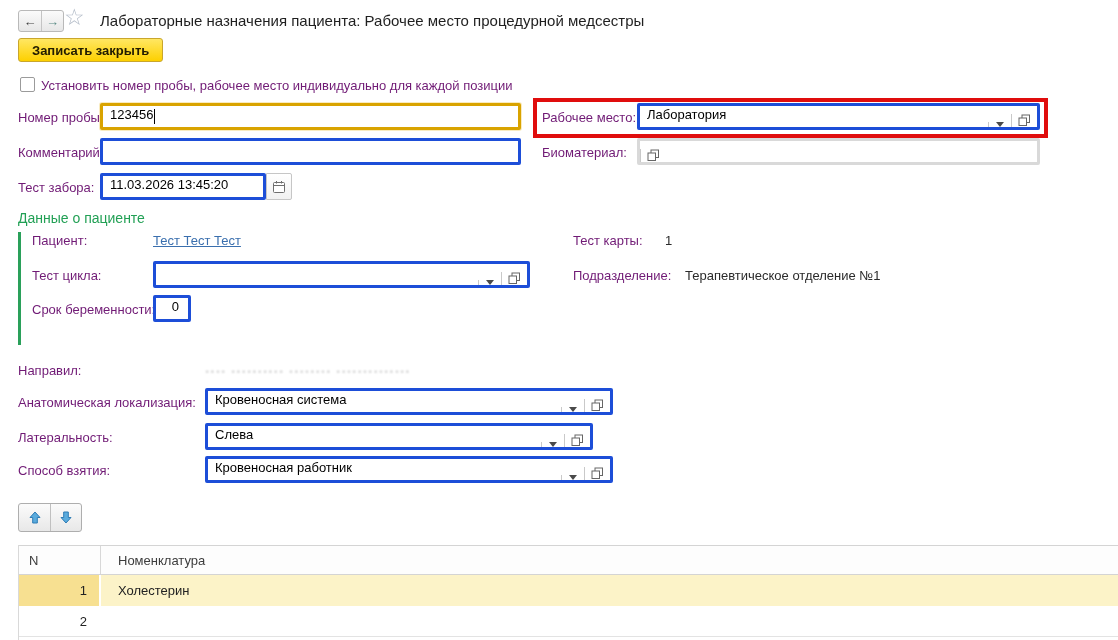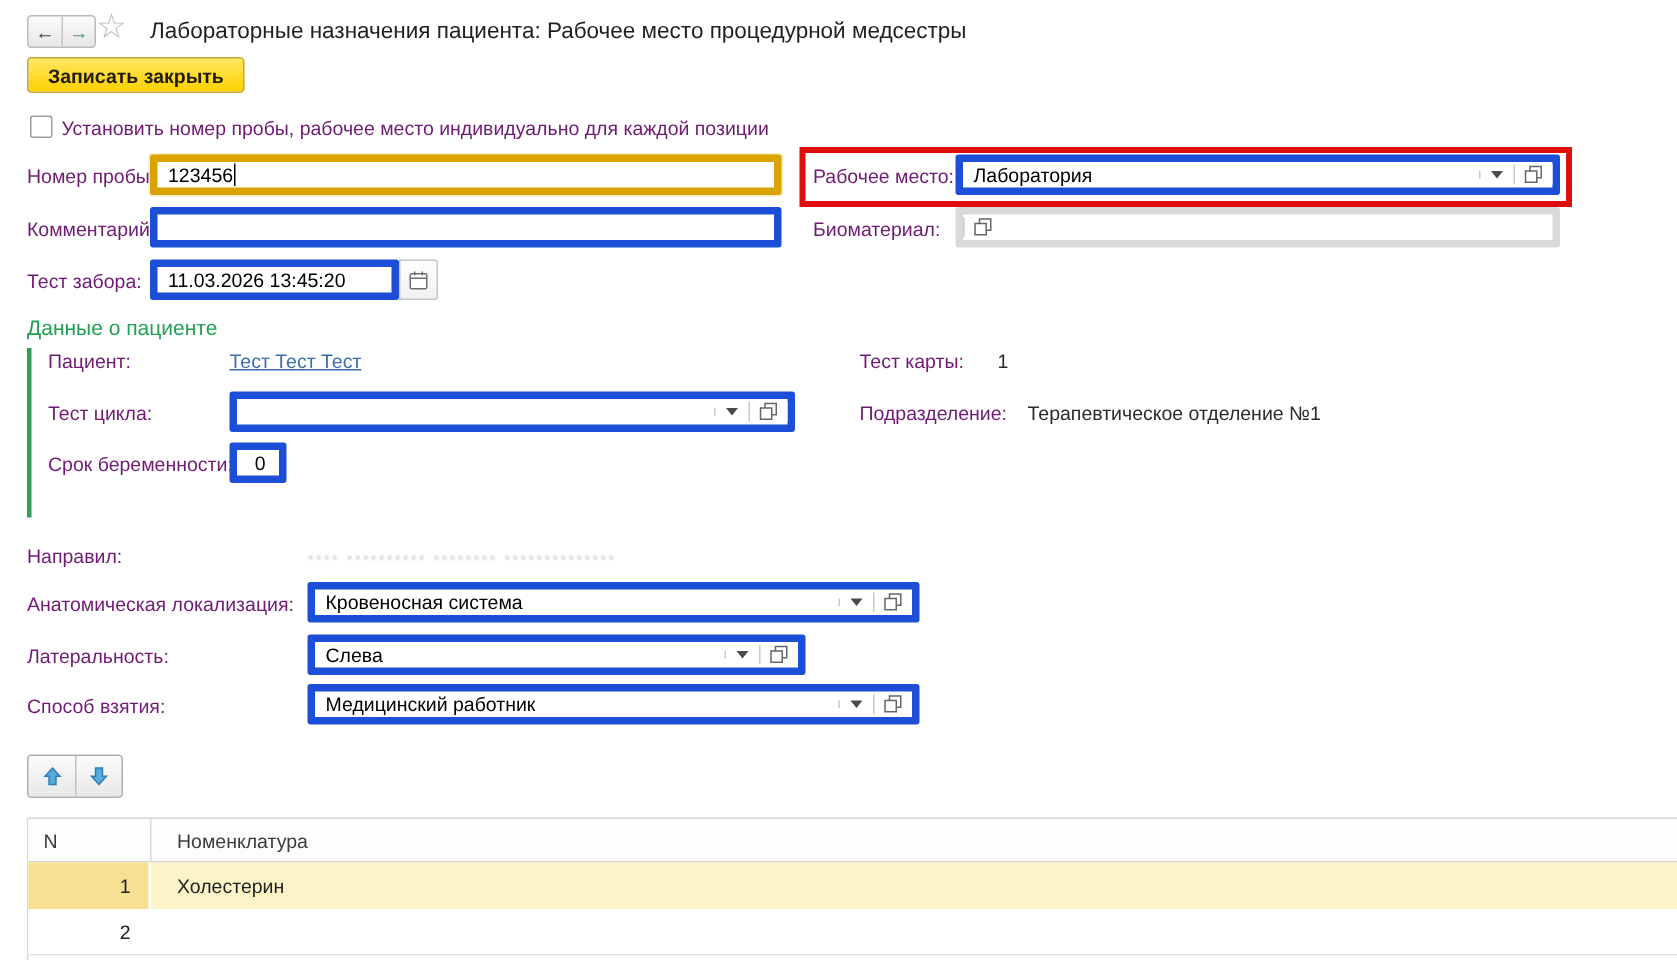--- a/index.html
+++ b/index.html
@@ -24,22 +24,22 @@
 
   .save{position:absolute;left:18px;top:38px;height:24px;padding:0 13px;
     background:linear-gradient(#ffe763,#fdd000);border:1px solid #c9a62c;border-radius:3px;
     font-weight:bold;font-size:13px;color:#221c00;font-family:inherit;cursor:pointer}
 
   .chk{position:absolute;left:20px;top:77px;width:13px;height:13px;background:#fff;
     border:1px solid #9b9b9b;border-radius:2px;cursor:pointer}
   .chk-label{position:absolute;left:41px;top:78px;cursor:pointer}
 
   
-  .field{position:absolute;height:27px;background:#fff;border:5px solid #1d4ed8;
-    border-radius:2px;display:flex;align-items:center;box-sizing:border-box}
+  .field{position:absolute;height:27px;background:#fff;border:3px solid #1d4ed8;
+    border-radius:2px;display:flex;align-items:flex-end;box-sizing:border-box}
   .ftext{flex:1;padding:0 7px;line-height:25px;color:#000;white-space:nowrap;overflow:hidden}
   .ftext.fixed{flex:0 0 auto;padding-right:1px}
   .caret{width:1px;height:15px;background:#000;align-self:center}
   .fbtn{width:22px;border-left:1px solid #c9c9c9;display:flex;align-items:center;
     justify-content:center;cursor:pointer;background:#fff;flex:0 0 auto}
   .fbtn.open{width:25px}
   .tri{width:0;height:0;border-left:4px solid transparent;border-right:4px solid transparent;
     border-top:5px solid #4a4a4a}
   .field.focus{border-color:#d9a300;box-shadow:0 0 0 1px rgba(233,174,0,.25)}
   .field.lite{border-color:#d9d9d9}
@@ -190,36 +190,36 @@
     </span>
   <span class="fbtn open">
     <svg width="13" height="13" viewBox="0 0 13 13">
       <rect x="4" y="1" width="7.5" height="7.5" fill="#fff" stroke="#666"></rect>
       <rect x="1" y="4" width="7.5" height="7.5" fill="#fff" stroke="#666"></rect>
     </svg>
   </span>
 </div>
 
 <span class="lbl" style="left:18px;top:430px">Латеральность:</span>
-<div class="field" style="left:205px;top:423px;width:332px">
+<div class="field" style="left:205px;top:423px;width:388px">
   <span class="ftext">Слева</span>
   <span class="fbtn">
       <i class="tri"></i>
     </span>
   <span class="fbtn open">
     <svg width="13" height="13" viewBox="0 0 13 13">
       <rect x="4" y="1" width="7.5" height="7.5" fill="#fff" stroke="#666"></rect>
       <rect x="1" y="4" width="7.5" height="7.5" fill="#fff" stroke="#666"></rect>
     </svg>
   </span>
 </div>
 
 <span class="lbl" style="left:18px;top:463px">Способ взятия:</span>
 <div class="field" style="left:205px;top:456px;width:408px">
-  <span class="ftext">Медицинский работник</span>
+  <span class="ftext">Кровеносная работник</span>
   <span class="fbtn">
       <i class="tri"></i>
     </span>
   <span class="fbtn open">
     <svg width="13" height="13" viewBox="0 0 13 13">
       <rect x="4" y="1" width="7.5" height="7.5" fill="#fff" stroke="#666"></rect>
       <rect x="1" y="4" width="7.5" height="7.5" fill="#fff" stroke="#666"></rect>
     </svg>
   </span>
 </div>

